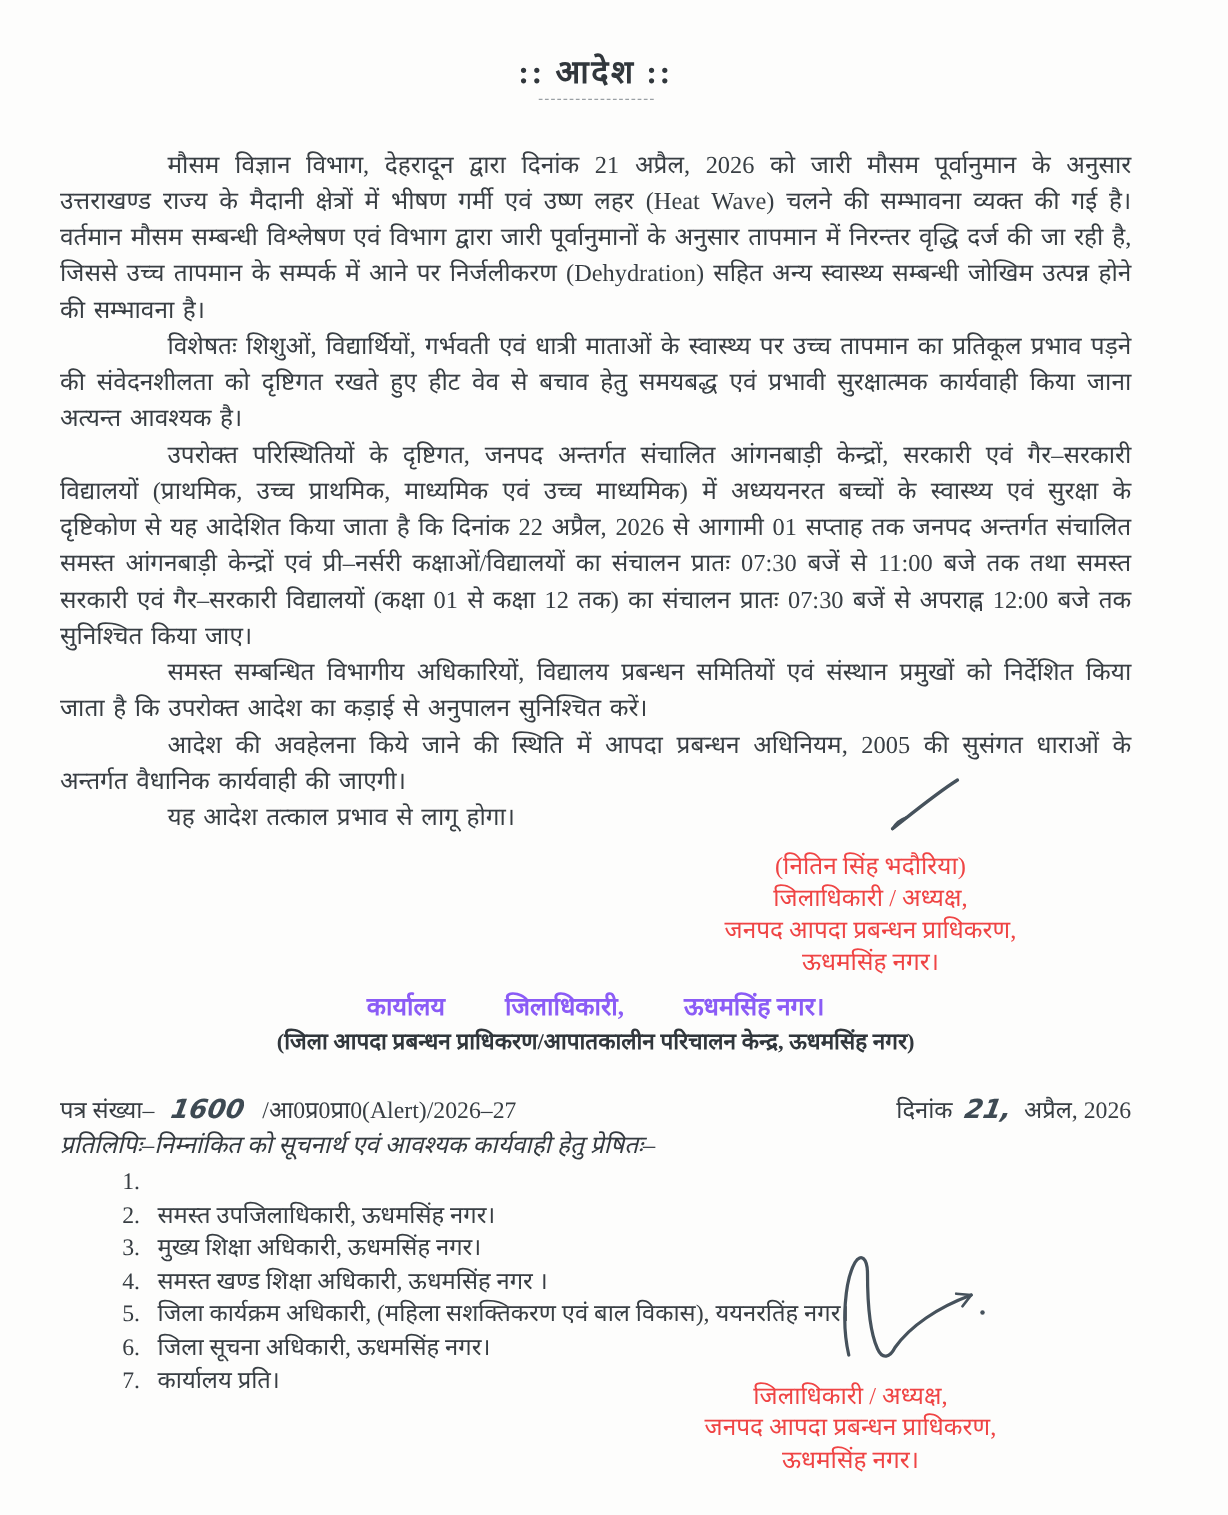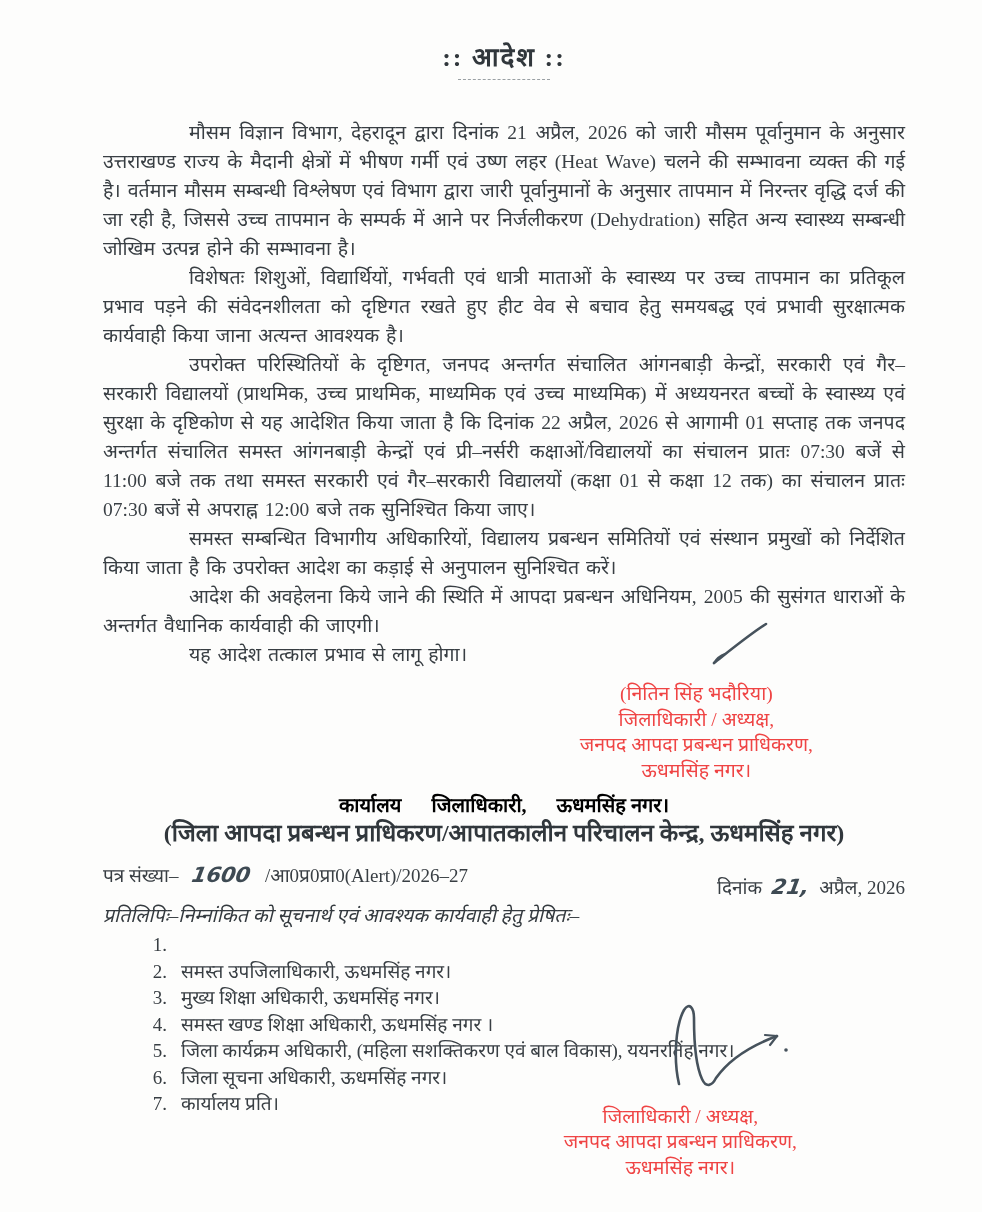--- a/index.html
+++ b/index.html
@@ -8,21 +8,21 @@
     background: #fdfdfc;
     font-family: "Liberation Serif", "DejaVu Sans", serif;
     color: #383e43;
     overflow: hidden;
     position: relative;
   }
   .page {
     position: relative;
     width: 982px; height: 1212px;
     box-sizing: border-box;
-    padding: 38px 77px 0 103px;
+    padding: 38px 77px 0 48px;
   }
   
   .title {
     text-align: center;
     font-size: 26px;
     font-weight: bold;
     letter-spacing: 2px;
     color: #31373c;
   }
   .title-underline {
@@ -48,39 +48,39 @@
     font-size: 19.5px;
     line-height: 25.5px;
     color: #ef4444;
   }
   .sig-block-1 { margin: 12px 92px 0 auto; }
   .sig-block-2 { margin: -14px 108px 0 auto; }
   
   .office-line1 {
     display: flex;
     justify-content: center;
-    gap: 30px;
+    gap: 48px;
     font-size: 20px;
     font-weight: bold;
-    color: #000000;
+    color: #8b5cf6;
     margin-top: 8px;
   }
   .office-line2 {
     text-align: center;
-    font-size: 24px;
+    font-size: 18px;
     font-weight: bold;
     color: #31373c;
     line-height: 26px;
     margin-top: 2px;
   }
   
   .letter-row {
     display: flex;
     justify-content: space-between;
-    align-items: center;
+    align-items: flex-end;
     font-size: 19px;
     margin-top: 4px;
     line-height: 26px;
   }
   .letter-left { display: flex; align-items: baseline; gap: 8px; }
   .letter-right { display: flex; align-items: baseline; gap: 4px; margin-top: 24px; }
   .handwritten {
     font-family: "DejaVu Sans", sans-serif;
     font-style: italic;
     font-weight: bold;

